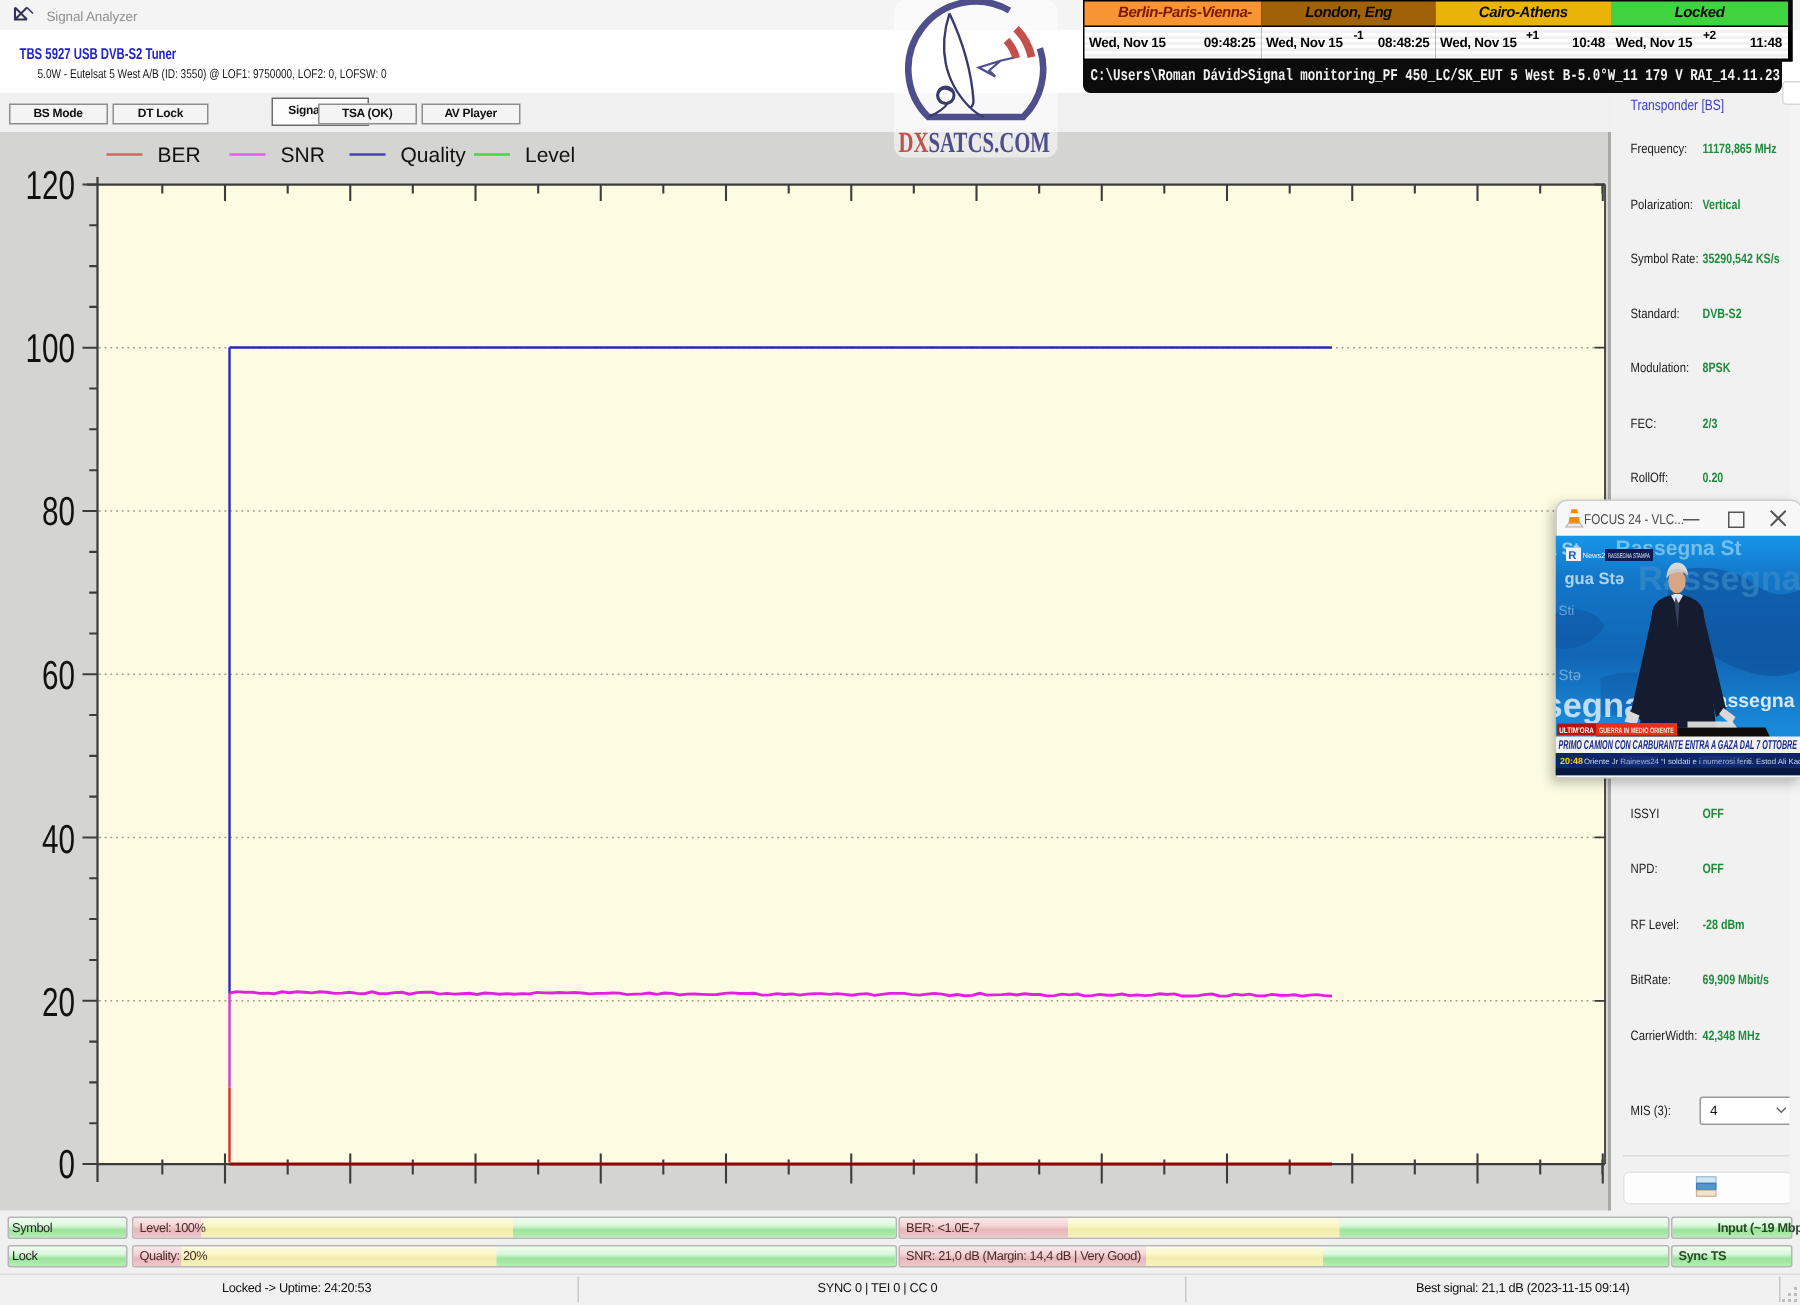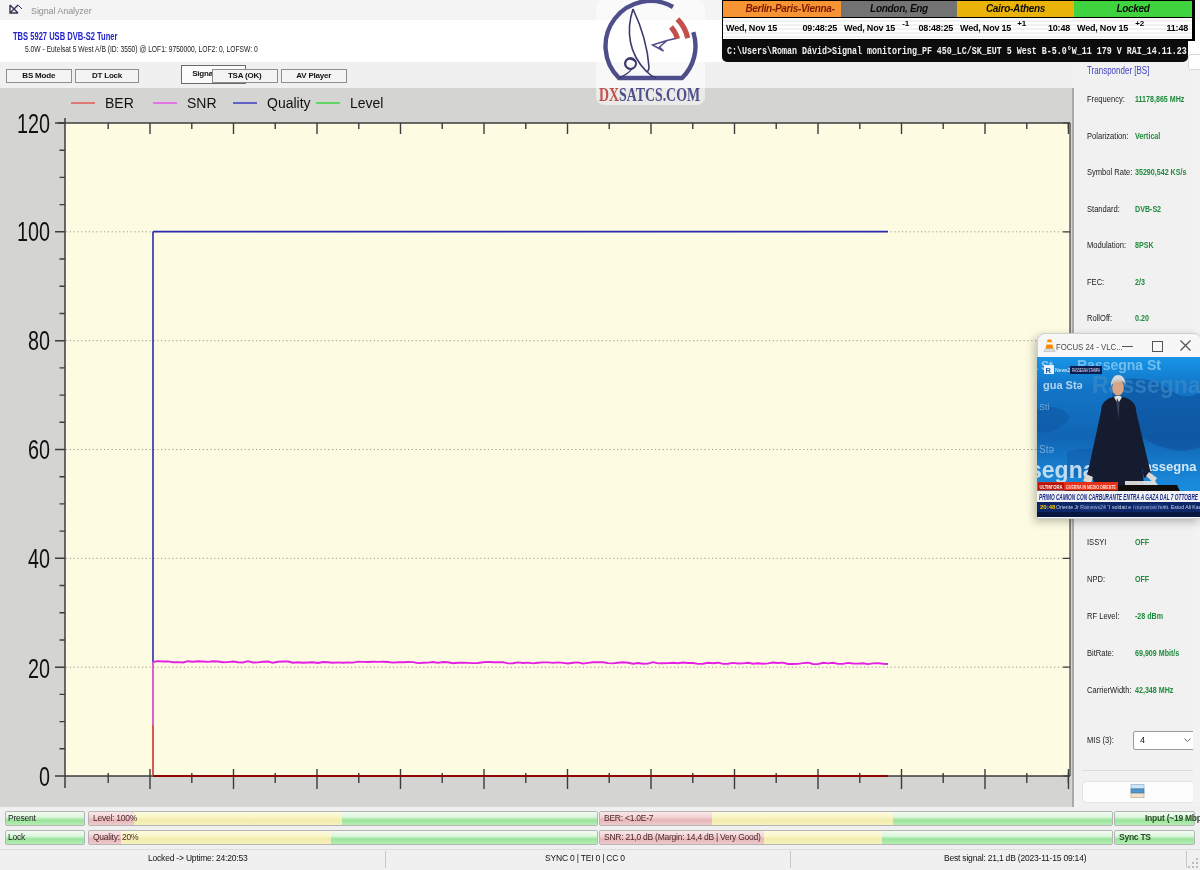--- a/index.html
+++ b/index.html
@@ -148,21 +148,21 @@
 <div class="abs" style="left:1188px;top:54px;width:12px;height:14px;background:#fff;border:1px solid #d8d8d8;border-radius:3px;"></div>
 <div class="abs" id="clocks">
 <div class="clk" style="left:0px;width:118px;border-right:1px solid #000;">
 <div class="clkh" style="background:#f79433;color:#7b1800;padding-left:16px;">Berlin-Paris-Vienna-Roma</div>
 <div class="clkd">
 <div class="dtxt" style="left:3px;">Wed, Nov 15</div>
 <div class="dtxt" style="right:4px;">09:48:25</div>
 </div>
     </div>
 <div class="clk" style="left:118px;width:116px;border-right:1px solid #000;">
-<div class="clkh" style="background:#737373;color:#0a0a0a;">London, Eng</div>
+<div class="clkh" style="background:#a16207;color:#0a0a0a;">London, Eng</div>
 <div class="clkd">
 <div class="dtxt" style="left:3px;">Wed, Nov 15</div>
 <div class="dtxt" style="right:48px;top:1px;font-size:8px;">-1</div>
 <div class="dtxt" style="right:4px;">08:48:25</div>
 </div>
     </div>
 <div class="clk" style="left:234px;width:117px;border-right:1px solid #000;">
 <div class="clkh" style="background:#eab308;color:#0a0a0a;">Cairo-Athens</div>
 <div class="clkd">
 <div class="dtxt" style="left:3px;">Wed, Nov 15</div>
@@ -251,21 +251,21 @@
 <rect x="0" y="134" width="163" height="11" fill="#f2f2f2"></rect>
 <text x="2" y="142.6" font-size="8.6" font-weight="bold" font-style="italic" fill="#17298a" textLength="159" lengthAdjust="spacingAndGlyphs" font-family="Liberation Sans,sans-serif">PRIMO CAMION CON CARBURANTE ENTRA A GAZA DAL 7 OTTOBRE</text>
 <rect x="0" y="145" width="163" height="10" fill="#0c2668"></rect>
 <text x="3" y="152.3" font-size="6" font-weight="bold" fill="#ffcc00" font-family="Liberation Sans,sans-serif">20:48</text>
 <text x="19" y="152.2" font-size="5.2" fill="#cdd6ec" font-family="Liberation Sans,sans-serif">Oriente Jr Rainews24 “I soldati e i numerosi feriti. Estod Ali Kadin Doz...</text>
 <rect x="44" y="147" width="24" height="6.5" fill="#2a4a9a" opacity="0.3"></rect>
 <rect x="96" y="147" width="30" height="6.5" fill="#2a4a9a" opacity="0.28"></rect>
 <rect x="0" y="155" width="163" height="5" fill="#071740"></rect>
 </svg>
 <div class="gbox" style="left:5px;top:811px;width:78px;"></div>
-<div class="blab" style="left:8px;top:813px;">Present</div>
+<div class="blab" style="left:8px;top:813px;">Symbol</div>
 <div class="zbar" style="left:88px;top:811px;width:508px;">
     <div class="zseg zp" style="left:0px;width:45px;"></div>
     <div class="zseg zy" style="left:45px;width:208px;"></div>
     <div class="zseg zg" style="left:253px;width:255px;"></div>
   </div>
 <div class="blab" style="left:93px;top:813px;color:#4a2828;">Level: 100%</div>
 <div class="zbar" style="left:599px;top:811px;width:512px;">
     <div class="zseg zp" style="left:0px;width:112px;"></div>
     <div class="zseg zy" style="left:112px;width:181px;"></div>
     <div class="zseg zg" style="left:293px;width:219px;"></div>

